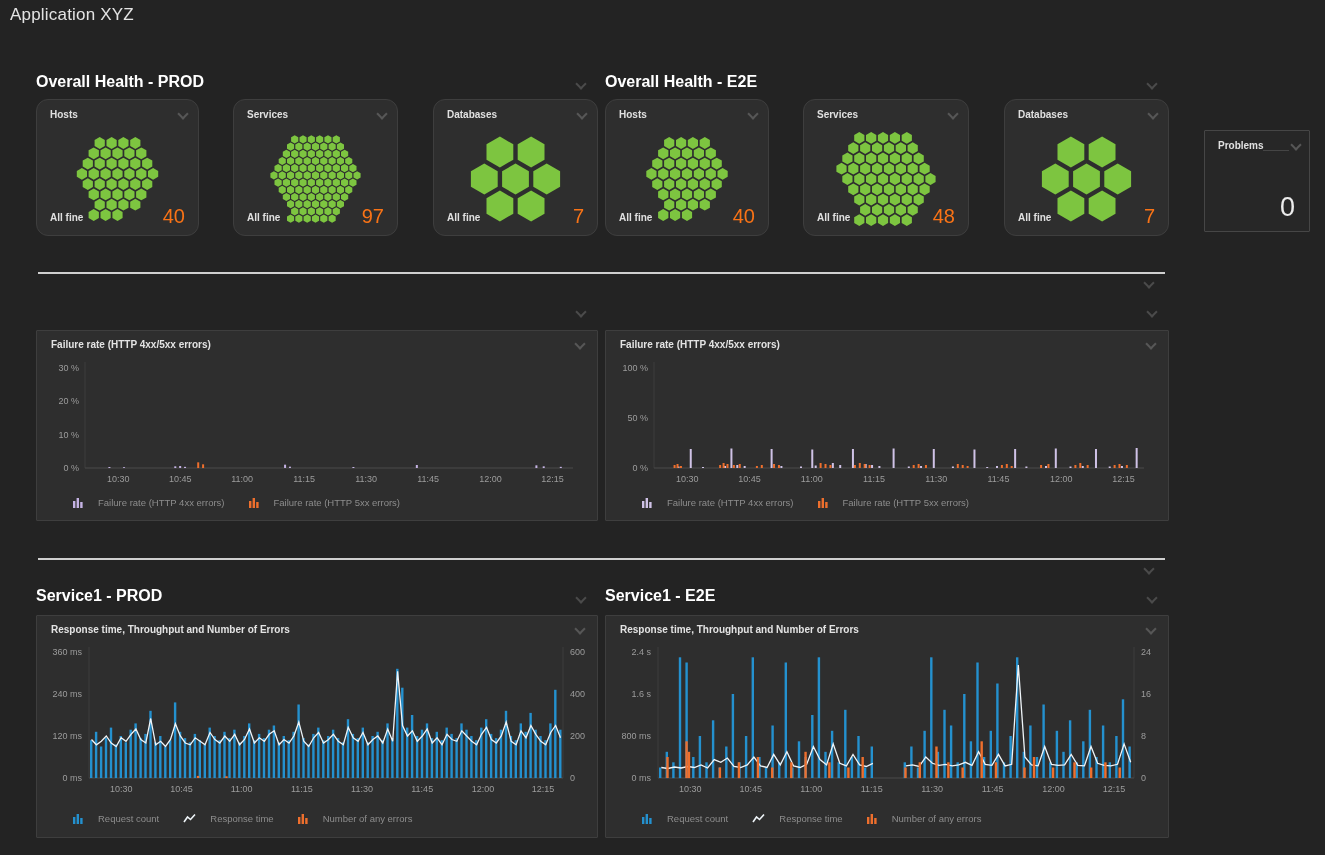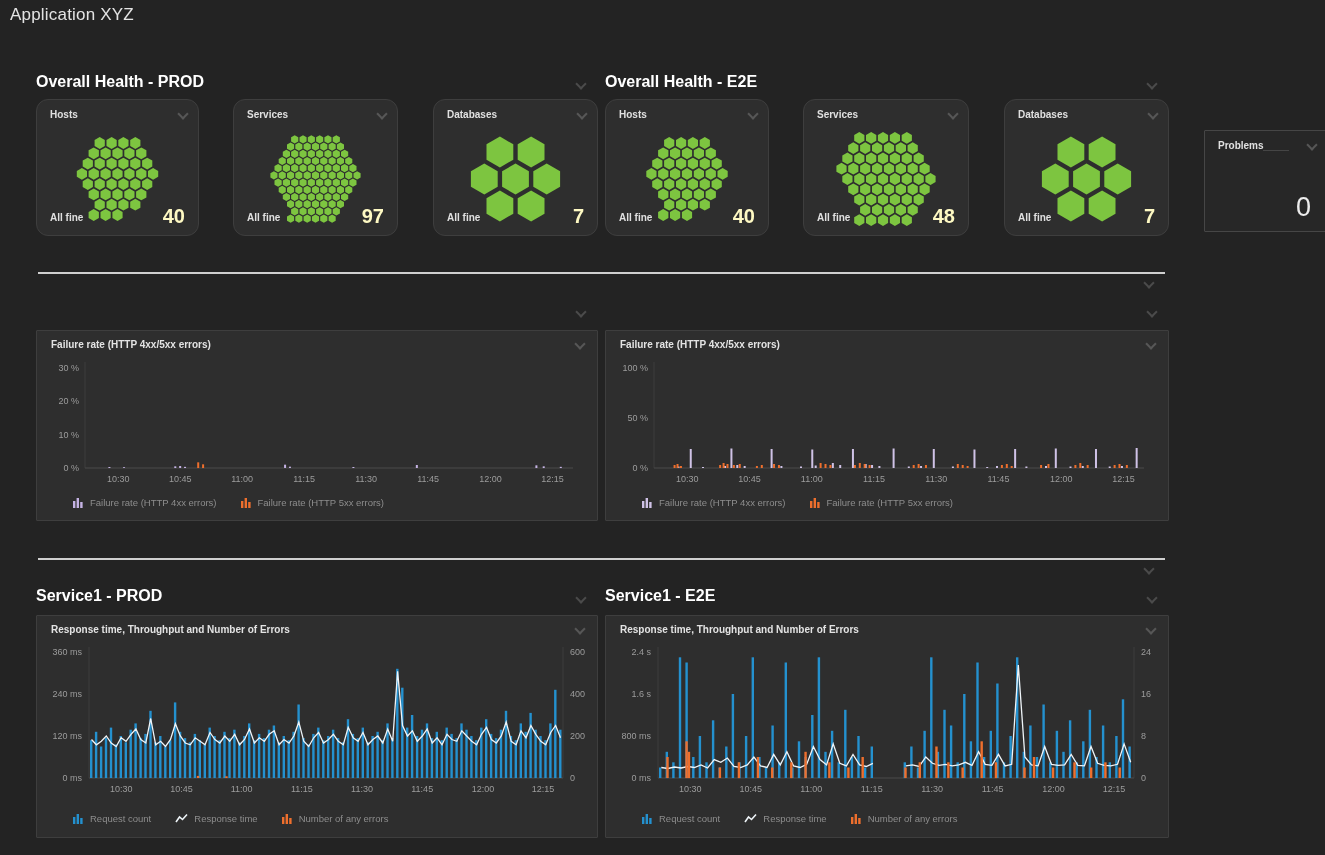--- a/index.html
+++ b/index.html
@@ -12,35 +12,35 @@
   .section-title { position:absolute; font-size:16px; font-weight:700; color:#ffffff; }
 
   .chev { position:absolute; width:10px; height:10px; cursor:pointer; }
   .chev::after { content:""; position:absolute; left:1px; top:1px; width:6px; height:6px;
     border-right:2px solid #575757; border-bottom:2px solid #575757; transform:rotate(45deg); }
   .chev.faint::after { border-color:#4b4b4b; }
 
   .tile { position:absolute; background:#2e2e2e; border:1px solid #3e3e3e; border-radius:12px; cursor:pointer; }
   .tile-label { position:absolute; left:13px; top:9px; font-size:10px; font-weight:700; color:#e0e0e0; }
   .tile-status { position:absolute; left:13px; bottom:12px; font-size:10px; font-weight:700; color:#e0e0e0; }
-  .tile-count { position:absolute; right:13px; bottom:7px; font-size:20px; font-weight:700; color:#fef9c3; }
+  .tile-count { position:absolute; right:13px; bottom:7px; font-size:20px; font-weight:400; color:#f97316; }
   .hex-svg { position:absolute; left:0; top:22px; }
 
   .problems-tile { position:absolute; background:#272727; border:1px solid #464646; border-radius:1px; cursor:pointer; }
   .problems-count { position:absolute; right:14px; bottom:8px; font-size:27px; font-weight:300; color:#ececec; }
   .problems-spark { position:absolute; left:58px; top:19px; width:26px; height:1px; background:#454545; }
 
   .divider { position:absolute; height:2px; background:#cfcfcf; }
 
   .chart-tile { position:absolute; background:#2e2e2e; border:1px solid #3e3e3e; border-radius:1px; }
   .chart-head { position:absolute; left:14px; top:8px; font-size:10px; font-weight:700; color:#e3e3e3; }
   .chart-svg { position:absolute; left:0; top:26px; }
 
   .legend { position:absolute; left:36px; display:flex; align-items:center; gap:24px; }
-  .legend-item { display:flex; gap:6px; cursor:pointer; }
+  .legend-item { display:flex; gap:14px; cursor:pointer; }
   .legend-item span.tx { font-size:9.5px; color:#8d8d8d; }
 
   svg text { font-family:"Liberation Sans", sans-serif; }
 </style>
 </head>
 <body>
 
 <div id="stage">
 
   <div class="page-title">Application XYZ</div>
@@ -340,21 +340,21 @@
         <polygon points="110.5,76.3 110.5,91.7 97.1,99.5 83.7,91.7 83.7,76.3 97.1,68.5" fill="#7dc540"></polygon>
         <polygon points="126.1,49.3 126.1,64.7 112.7,72.5 99.3,64.7 99.3,49.3 112.7,41.5" fill="#7dc540"></polygon>
         <polygon points="110.5,22.3 110.5,37.7 97.1,45.5 83.7,37.7 83.7,22.3 97.1,14.5" fill="#7dc540"></polygon>
         <polygon points="79.3,22.3 79.3,37.7 65.9,45.5 52.5,37.7 52.5,22.3 65.9,14.5" fill="#7dc540"></polygon>
         <polygon points="63.7,49.3 63.7,64.7 50.3,72.5 36.9,64.7 36.9,49.3 50.3,41.5" fill="#7dc540"></polygon>
       </svg>
     <span class="tile-status">All fine</span>
     <span class="tile-count">7</span>
   </div>
 
-  <div class="problems-tile" style="left:1204px; top:130px; width:122px; height:102px;">
+  <div class="problems-tile" style="left:1204px; top:130px; width:106px; height:102px;">
     <span class="tile-label">Problems</span>
     <div class="problems-spark"></div>
     <div class="chev" style="right:8px; top:9px;"></div>
     <span class="problems-count">0</span>
   </div>
 
   <div class="divider" style="left:38px; top:272px; width:1127px;"></div>
   <div class="chev faint" style="left:1144px; top:278px;"></div>
 
   <div class="chev faint" style="left:576px; top:307px;"></div>

